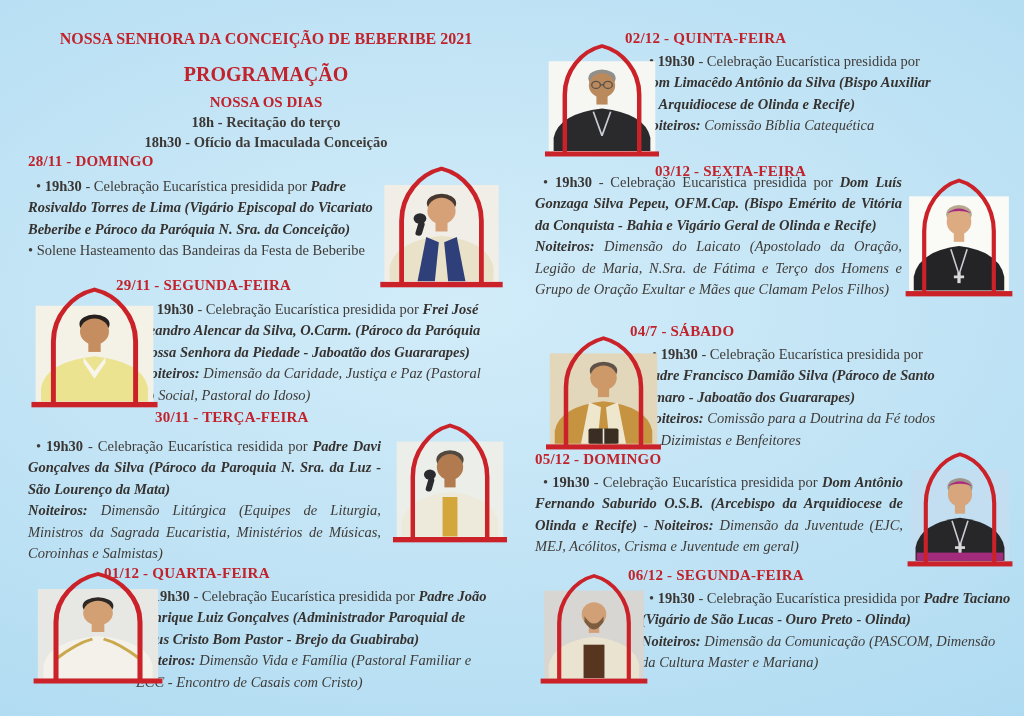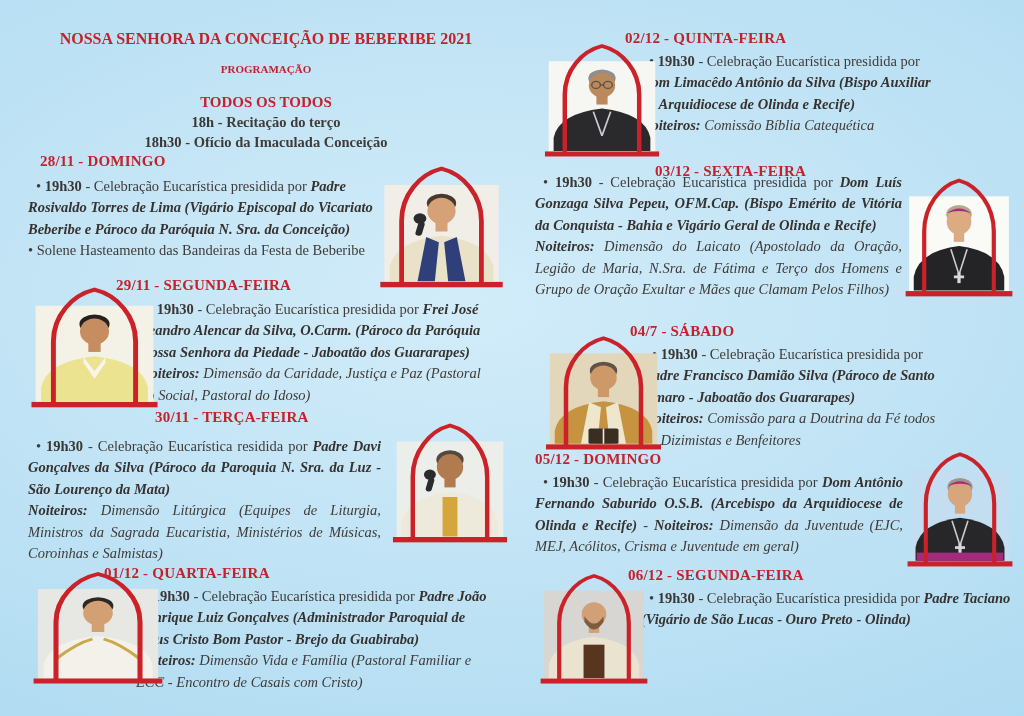--- a/index.html
+++ b/index.html
@@ -17,43 +17,43 @@
   .tm{font-weight:bold;color:#3a3633;}
   .nm{font-weight:bold;font-style:italic;color:#363230;}
   .nl{font-weight:bold;font-style:italic;color:#363230;}
   .ni{font-style:italic;}
   .photo{position:absolute;}
   .photo svg{display:block;}
   .dl{font-size:14.5px;color:#3f3b38;font-weight:bold;}
   .dl b{color:#3a3633;}
   
   #p-title{left:30px;top:30px;width:472px;font-size:16px;}
-  #p-sub{left:30px;top:63px;width:472px;font-size:11px;}
+  #p-sub{left:30px;top:63px;width:472px;font-size:20px;}
   #p-todos{left:30px;top:94px;width:472px;font-size:15px;}
   #p-d1{left:30px;top:114px;width:472px;}
   #p-d2{left:30px;top:134px;width:472px;}
   
-  #h0{left:28px;top:153px;margin-left:12px;} #t0{left:28px;top:176px;width:356px;} #ph0{left:375px;top:160px;width:133px;height:130px;}
+  #h0{left:28px;top:153px;} #t0{left:28px;top:176px;width:356px;} #ph0{left:375px;top:160px;width:133px;height:130px;}
   #h1{left:116px;top:277px;} #t1{left:140px;top:299px;width:356px;} #ph1{left:26px;top:281px;width:137px;height:129px;}
   #h2{left:155px;top:409px;} #t2{left:28px;top:436px;width:353px;} #ph2{left:388px;top:417px;width:124px;height:128px;}
   #h3{left:104px;top:565px;} #t3{left:136px;top:586px;width:356px;} #ph3{left:28px;top:566px;width:140px;height:120px;}
   #h4{left:625px;top:30px;}  #t4{left:641px;top:51px;width:302px;}  #ph4{left:540px;top:38px;width:124px;height:121px;}
   #h5{left:655px;top:163px;} #t5{left:535px;top:172px;width:367px;} #ph5{left:901px;top:172px;width:116px;height:127px;}
   #h6{left:630px;top:323px;} #t6{left:644px;top:344px;width:296px;} #ph6{left:541px;top:330px;width:125px;height:122px;}
   #h7{left:535px;top:451px;} #t7{left:535px;top:472px;width:368px;} #ph7{left:903px;top:446px;width:114px;height:123px;}
   #h8{left:628px;top:567px;} #t8{left:641px;top:588px;width:370px;} #ph8{left:536px;top:568px;width:116px;height:118px;}
 </style>
 </head>
 <body>
 
 <div class="stage">
 
   <div class="abs ctr red" id="p-title">NOSSA SENHORA DA CONCEIÇÃO DE BEBERIBE 2021</div>
   <div class="abs ctr red" id="p-sub">PROGRAMAÇÃO</div>
-  <div class="abs ctr red" id="p-todos">TODOS OS TODOS</div>
+  <div class="abs ctr red" id="p-todos">NOSSA OS DIAS</div>
   <div class="abs ctr dl" id="p-d1"><b>18h</b><span> - Recitação do terço</span></div>
   <div class="abs ctr dl" id="p-d2"><b>18h30</b><span> - Ofício da Imaculada Conceição</span></div>
 
   <div class="dt" id="h0">28/11 - DOMINGO</div>
   <div class="bd" id="t0">
     <p class="ind">
       <span>•</span>
       <b class="tm">19h30</b><span> - Celebração Eucarística presidida por </span><i class="nm">Padre Rosivaldo Torres de Lima (Vigário Episcopal do Vicariato Beberibe e Pároco da Paróquia N. Sra. da Conceição)</i>
     </p>
     <p>
@@ -293,20 +293,21 @@
         <rect x="4" y="112.5" width="92" height="5" fill="#cb2128"></rect>
       </svg>
     </div>
 
   <div class="dt" id="h8">06/12 - SEGUNDA-FEIRA</div>
   <div class="bd" id="t8">
     <p class="ind">
       <span>•</span>
       <b class="tm">19h30</b><span> - Celebração Eucarística presidida por </span><i class="nm">Padre Taciano (Vigário de São Lucas - Ouro Preto - Olinda)</i>
     </p>
+    <p><i class="nl">Noiteiros:</i><i class="ni"> Dimensão da Comunicação (PASCOM, Dimensão da Cultura Master e Mariana)</i></p>
   </div>
   <div class="photo" id="ph8">
       <svg viewBox="0 0 100 120" width="100%" height="100%" preserveAspectRatio="none">
         <defs>
           <clipPath id="cp-taciano">
             <rect x="7" y="23" width="86" height="90"></rect>
           </clipPath>
         </defs>
         <rect x="7" y="23" width="86" height="90" fill="#d7d6d2"></rect>
         <g clip-path="url(#cp-taciano)">

